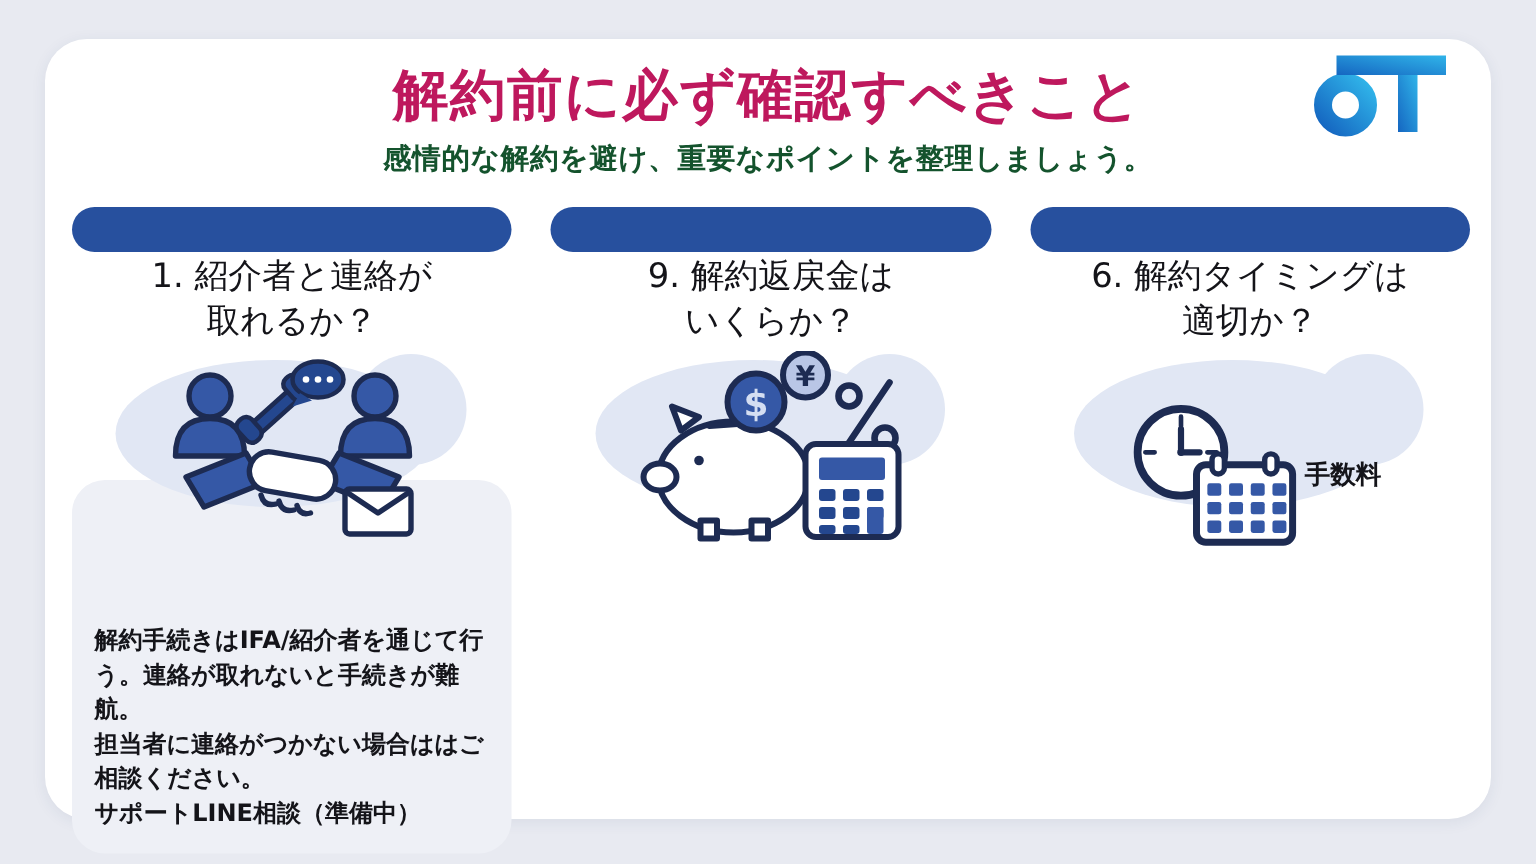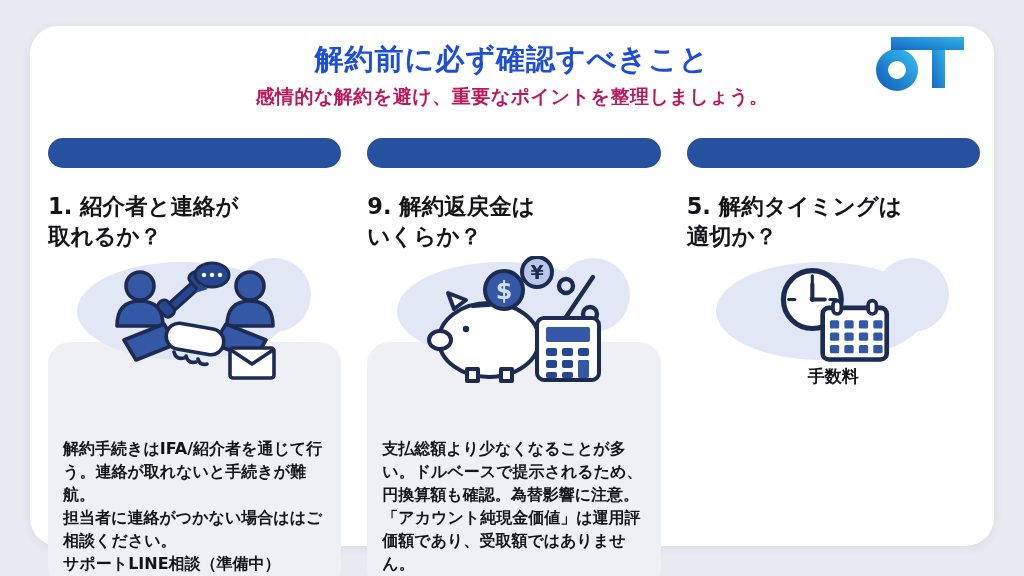--- a/index.html
+++ b/index.html
@@ -1,36 +1,36 @@
 <!DOCTYPE html>
 <html><head>
 <meta charset="utf-8">
 <style>
   html,body{margin:0;padding:0;width:1024px;height:576px;overflow:hidden;
     font-family:"DejaVu Sans","Liberation Sans",sans-serif;background:#e8eaf1;}
   .stage{position:relative;width:1024px;height:576px;background:#e8eaf1;}
   .card{position:absolute;left:30px;right:30px;top:26px;bottom:30px;background:#ffffff;
     border-radius:28px;box-shadow:0 2px 10px rgba(40,60,100,.08);}
   .header{position:relative;text-align:center;padding-top:16px;}
-  .title{font-size:29px;font-weight:800;color:#1d4ed8;letter-spacing:1px;line-height:1.2;}
-  .subtitle{margin-top:7px;font-size:19px;font-weight:700;color:#be185d;letter-spacing:.5px;}
+  .title{font-size:37px;font-weight:800;color:#be185d;letter-spacing:1px;line-height:1.2;}
+  .subtitle{margin-top:7px;font-size:19px;font-weight:700;color:#14532d;letter-spacing:.5px;}
   .logo{position:absolute;top:8px;right:24px;width:100px;height:58px;}
   .columns{position:absolute;left:18px;right:14px;top:112px;display:grid;
     grid-template-columns:repeat(3,1fr);gap:26px;}
   .pill{height:30px;border-radius:15px;background:#27509e;}
-  .col-heading{margin-top:24px;font-size:22.5px;font-weight:700;color:#141419;
+  .col-heading{margin-top:2px;font-size:22.5px;font-weight:400;color:#141419;text-align:center;
     line-height:1.33;white-space:pre-line;min-height:62px;}
   .icon-area{position:relative;height:132px;margin-top:2px;z-index:2;margin-bottom:-46px;
     display:flex;align-items:flex-end;justify-content:center;gap:8px;}
   .cloud{position:absolute;left:10%;top:6px;width:72%;height:98px;background:#e1e7f4;
     border-radius:50%;}
   .cloud::after{content:"";position:absolute;right:-22px;top:-4px;width:74px;height:74px;
     background:#e1e7f4;border-radius:50%;}
   .icon-svg{position:relative;display:block;}
-  .stack{position:relative;display:flex;flex-direction:column;align-items:center;}
+  .stack{position:relative;display:flex;flex-direction:row;align-items:center;}
   .icon-label{font-size:17px;font-weight:800;color:#141419;margin-top:1px;white-space:nowrap;}
   .panel{position:relative;z-index:1;background:#eef0f6;border-radius:22px;
     padding:56px 15px 16px;min-height:224px;box-sizing:border-box;}
   .body-text{font-size:16px;font-weight:700;color:#141419;line-height:1.44;
     white-space:pre-line;text-align:left;margin-top:39px;}
 </style>
 </head>
 <body>
 
 <div class="stage">
@@ -129,28 +129,25 @@
                 <rect x="169" y="104" width="11" height="8" rx="2"></rect>
                 <rect x="137" y="116" width="11" height="6" rx="2"></rect>
                 <rect x="153" y="116" width="11" height="6" rx="2"></rect>
                 <rect x="169" y="104" width="11" height="18" rx="2" fill="#3558a6"></rect>
               </g>
             </g>
             <text x="95" y="43" text-anchor="middle" font-size="24" font-weight="bold" fill="#d4def2">$</text>
             <text x="128" y="23" text-anchor="middle" font-size="19" font-weight="bold" fill="#1d2b52">¥</text>
           </svg>
         </div>
-        <div class="panel">
-          <div class="body-text">支払総額より少なくなることが多い。ドルベースで提示されるため、円換算額も確認。為替影響に注意。「アカウント純現金価値」は運用評価額であり、受取額ではありません。</div>
-        </div>
       </div>
 
       <div class="column">
         <div class="pill"></div>
-        <div class="col-heading">5. 解約タイミングは
+        <div class="col-heading">6. 解約タイミングは
 適切か？</div>
         <div class="icon-area">
           <div class="cloud"></div>
           <div class="stack">
             <svg class="icon-svg" width="124" height="100" viewBox="0 0 120 96">
               <g stroke="#1d2b52" stroke-linecap="round" stroke-linejoin="round">
                 <circle cx="40" cy="34" r="28" fill="#ffffff" stroke-width="5"></circle>
                 <path d="M40 11 v6 M17 34 h6 M63 34 h-6" stroke-width="3" fill="none"></path>
                 <path d="M40 34 V19 M40 34 H52" stroke-width="4" fill="none"></path>
                 <circle cx="40" cy="34" r="2.4" fill="#1d2b52" stroke="none"></circle>

